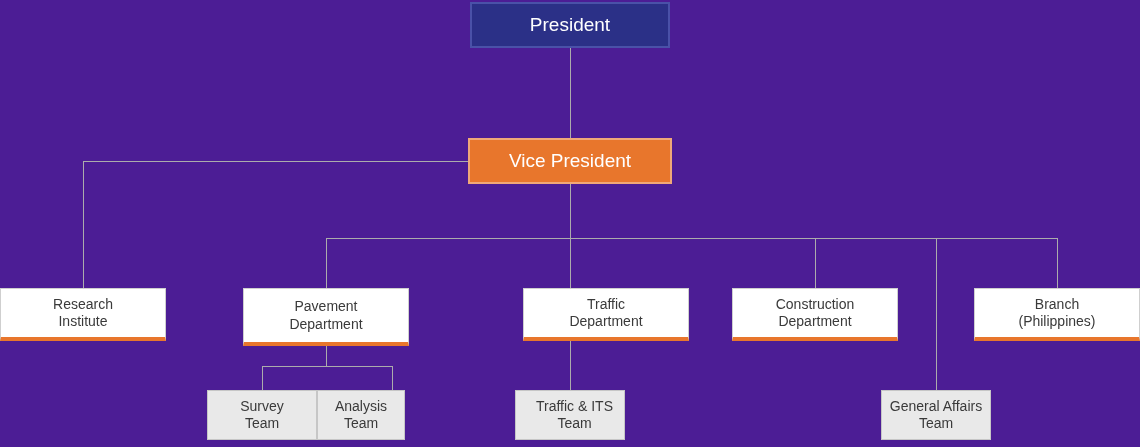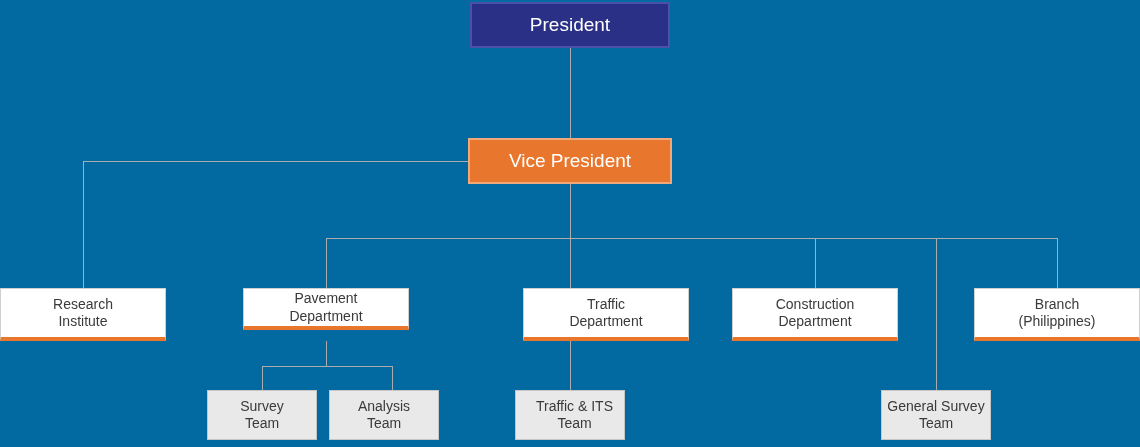--- a/index.html
+++ b/index.html
@@ -10,21 +10,21 @@
   }
   body {
     font-family: "Liberation Sans", sans-serif;
     -webkit-font-smoothing: antialiased;
   }
 
   #org-chart {
     position: relative;
     width: 1140px;
     height: 447px;
-    background: #0369a1;
+    background: #4c1d95;
     overflow: hidden;
   }
 
   
   .conn {
     position: absolute;
     background: #ACACAC;
   }
   .conn.v { width: 1px; }
   .conn.h { height: 1px; }
@@ -112,21 +112,21 @@
 
   <div class="node level-vp" style="left:468px; top:138px; width:204px; height:46px;">
     <span class="node-label">Vice President</span>
   </div>
 
   <div class="node level-dept" style="left:0px; top:288px; width:166px; height:53px;">
     <span class="node-label">Research
 Institute</span>
   </div>
 
-  <div class="node level-dept" style="left:243px; top:288px; width:166px; height:42px;">
+  <div class="node level-dept" style="left:243px; top:288px; width:166px; height:58px;">
     <span class="node-label">Pavement
 Department</span>
   </div>
 
   <div class="node level-dept" style="left:487px; top:288px; width:166px; height:53px;margin-left:36px;">
     <span class="node-label">Traffic
 Department</span>
   </div>
 
   <div class="node level-dept" style="left:732px; top:288px; width:166px; height:53px;">
@@ -137,28 +137,28 @@
   <div class="node level-dept" style="left:974px; top:288px; width:166px; height:53px;">
     <span class="node-label">Branch
 (Philippines)</span>
   </div>
 
   <div class="node level-team" style="left:207px; top:390px; width:110px; height:50px;justify-content:center;">
     <span class="node-label">Survey
 Team</span>
   </div>
 
-  <div class="node level-team" style="left:329px; top:390px; width:110px; height:50px;">
+  <div class="node level-team" style="left:317px; top:390px; width:88px; height:50px;">
     <span class="node-label">Analysis
 Team</span>
   </div>
 
   <div class="node level-team" style="left:515px; top:390px; width:110px; height:50px;padding-left:9px;">
     <span class="node-label">Traffic &amp; ITS
 Team</span>
   </div>
 
   <div class="node level-team" style="left:881px; top:390px; width:110px; height:50px;">
-    <span class="node-label">General Survey
+    <span class="node-label">General Affairs
 Team</span>
   </div>
 
 </div>
 
 </body></html>

